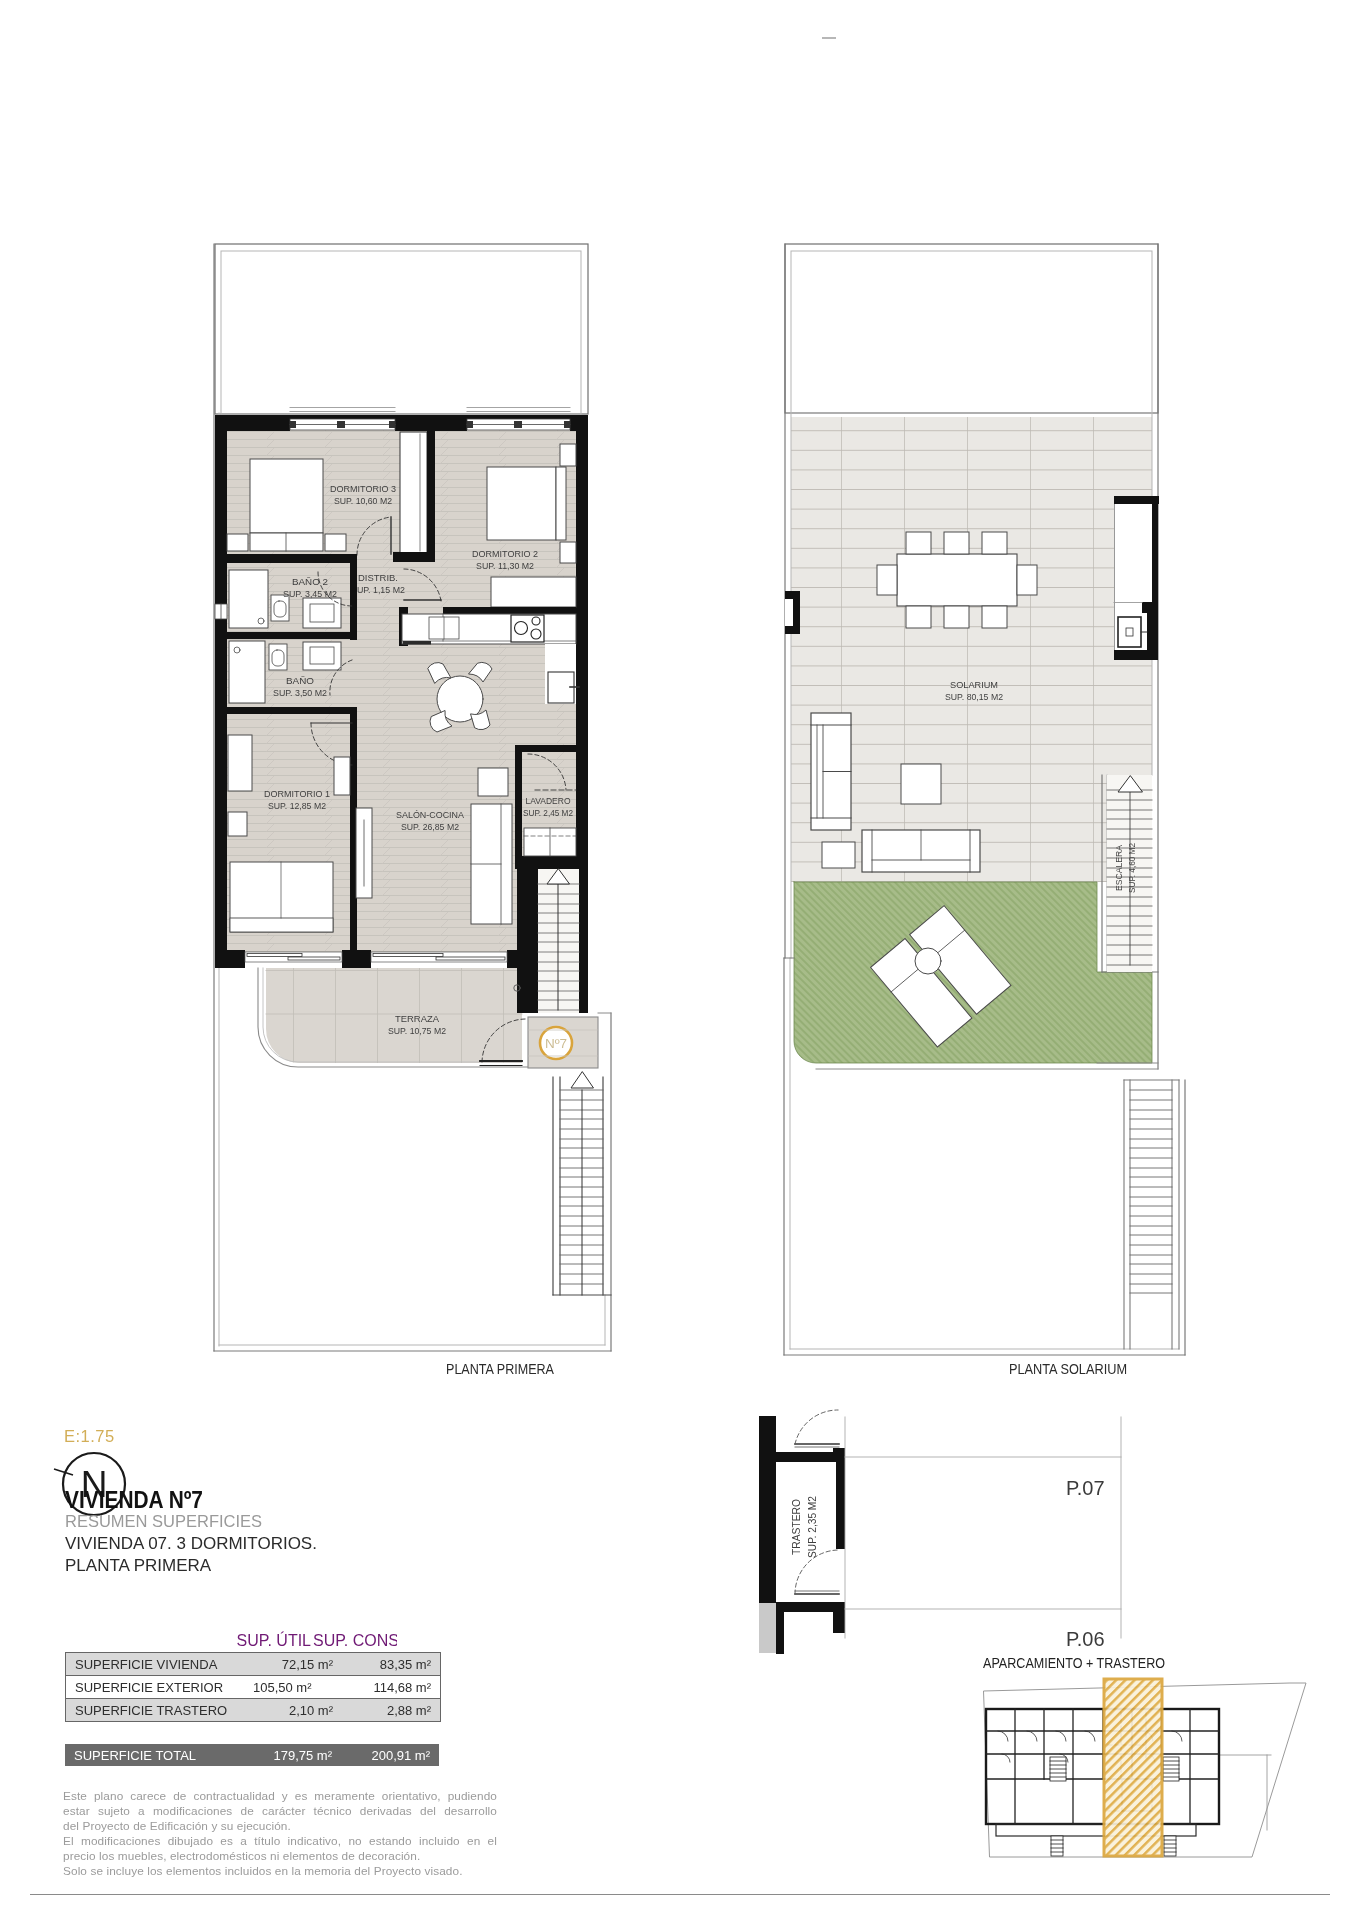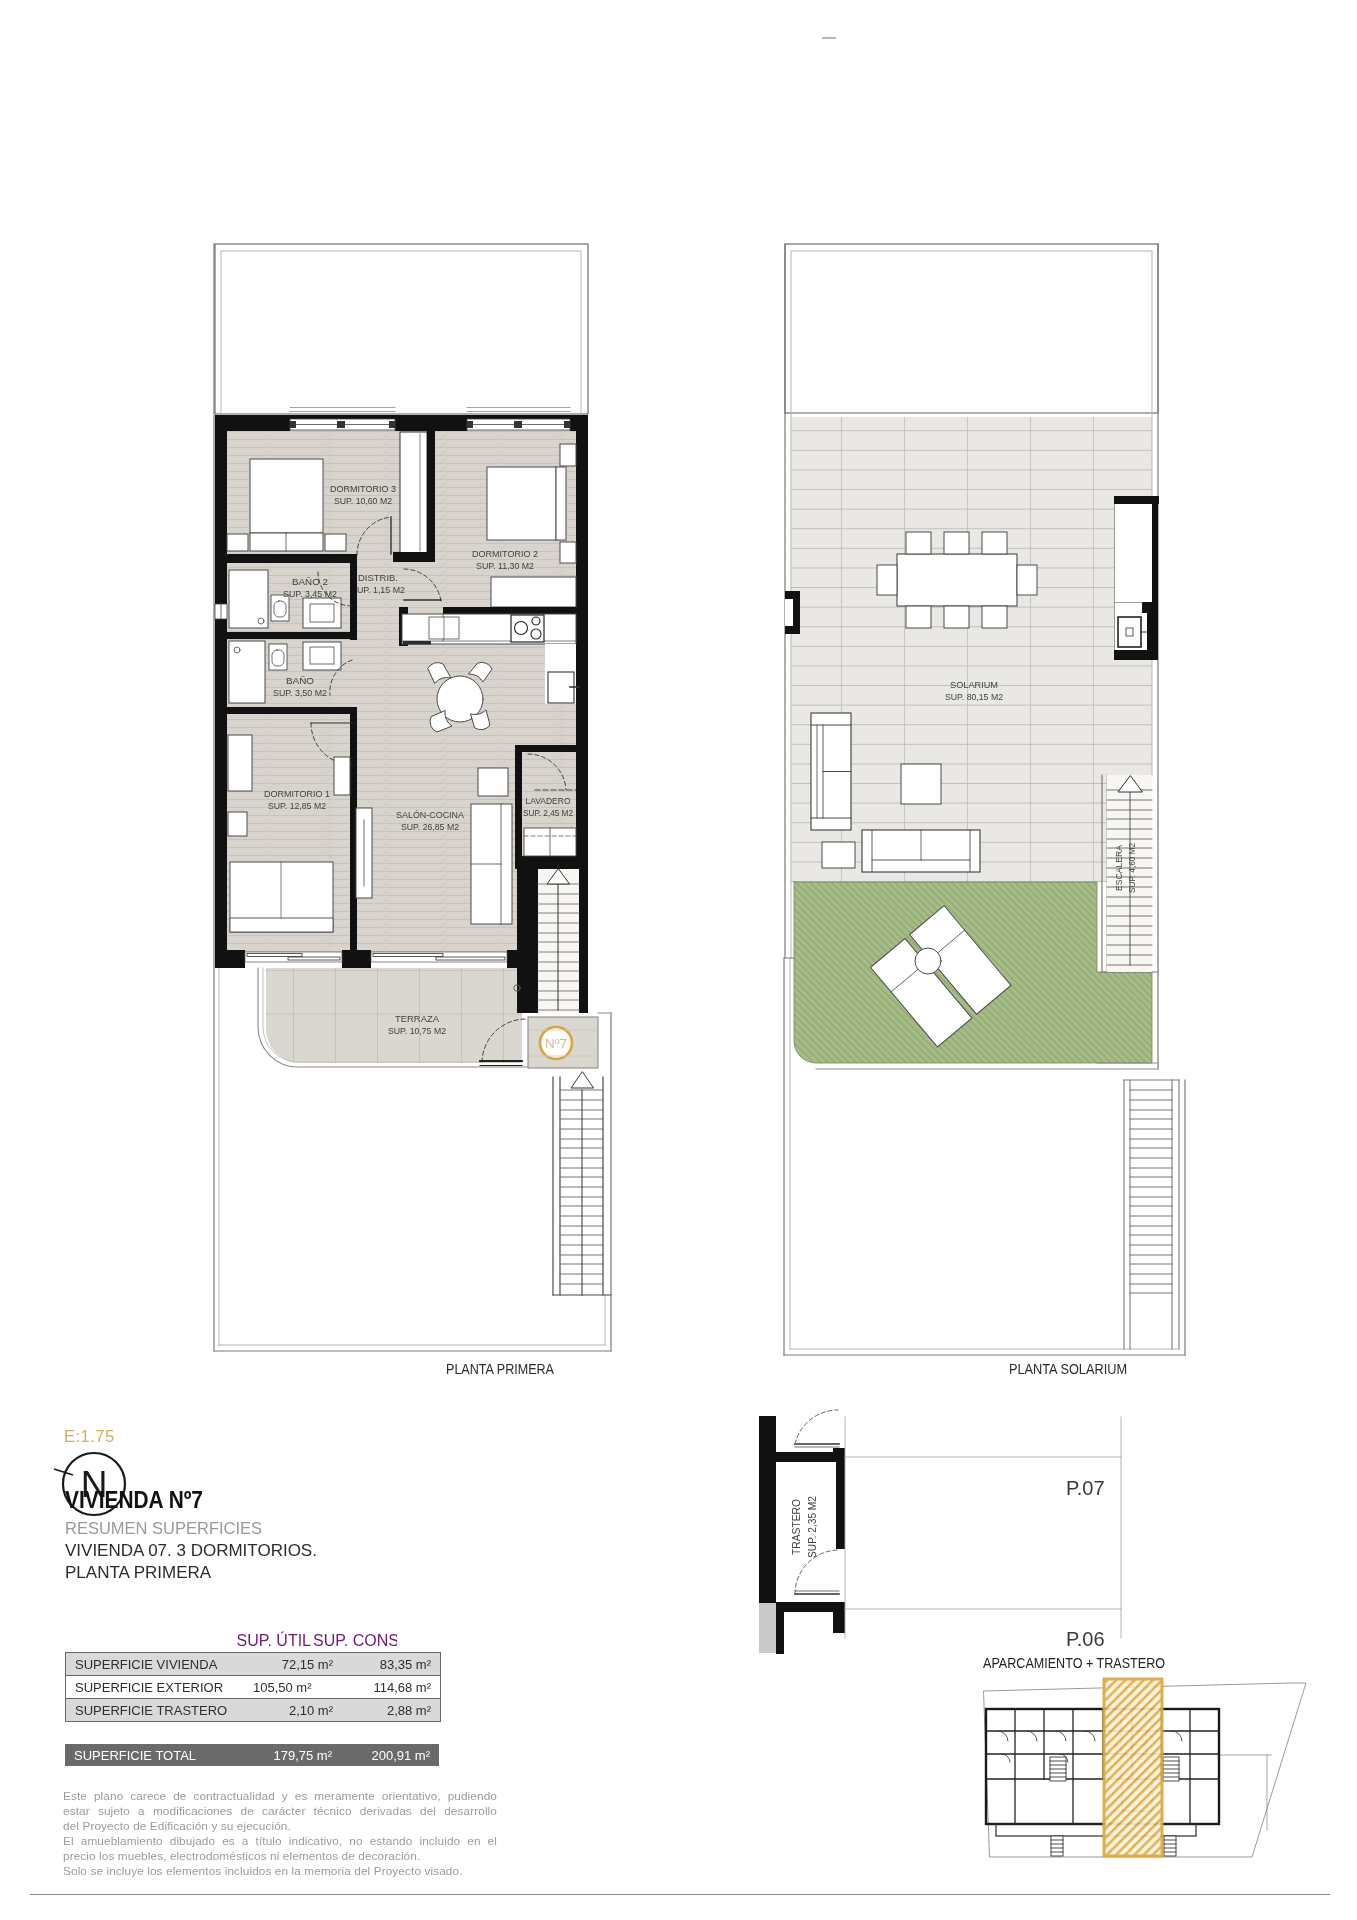--- a/index.html
+++ b/index.html
@@ -1,21 +1,21 @@
 <!DOCTYPE html>
 <html><head>
 <meta charset="utf-8">
 <style>
   html,body{margin:0;padding:0;background:#fff;}
   #page{position:relative;width:1357px;height:1920px;background:#ffffff;overflow:hidden;
         font-family:"Liberation Sans", sans-serif;}
   svg{position:absolute;left:0;top:0;}
   .tblock{position:absolute;left:65px;top:1488px;width:480px;}
   .title{font-size:24px;font-weight:bold;color:#121212;letter-spacing:0px;transform:scaleX(0.87);transform-origin:left;white-space:nowrap;line-height:24px;}
-  .sub1{font-size:16.5px;color:#9a9a9a;letter-spacing:0px;margin-top:7px;line-height:19px;}
+  .sub1{font-size:16.5px;color:#9a9a9a;letter-spacing:0px;line-height:19px;}
   .sub2{font-size:17px;color:#2b2b2b;letter-spacing:0px;margin-top:3px;line-height:19px;}
   table{border-collapse:collapse;table-layout:fixed;}
   td{white-space:nowrap;overflow:hidden;}
   #stable{position:absolute;left:65px;top:1652px;width:326px;font-size:13px;color:#2e2e2e;}
   #stable td{padding:0 9px;height:22px;}
   #shead{position:absolute;left:65px;top:1631px;width:326px;font-size:16px;color:#701a75;}
   .disc{position:absolute;left:63px;top:1789px;width:434px;font-size:11.8px;color:#9b9b9b;
         line-height:15.05px;letter-spacing:0.1px;}
   .jl{text-align:justify;text-align-last:justify;}
 </style>
@@ -663,19 +663,19 @@
       <td style="width:80px;text-align:right;">200,91 m²</td>
     </tr>
   </tbody>
       </table>
 </div>
 
 <div class="disc">
 <div class="jl">Este plano carece de contractualidad y es meramente orientativo, pudiendo</div>
 <div class="jl">estar sujeto a modificaciones de carácter técnico derivadas del desarrollo</div>
 <div>del Proyecto de Edificación y su ejecución.</div>
-<div class="jl">El amueblamiento dibujado es a título indicativo, no estando incluido en el</div>
+<div class="jl">El modificaciones dibujado es a título indicativo, no estando incluido en el</div>
 <div>precio los muebles, electrodomésticos ni elementos de decoración.</div>
 <div>Solo se incluye los elementos incluidos en la memoria del Proyecto visado.</div>
 </div>
 
 <div style="position:absolute;left:30px;top:1894px;width:1300px;height:1px;background:#8a8a8a;"></div>
 </div>
 
 </body></html>

